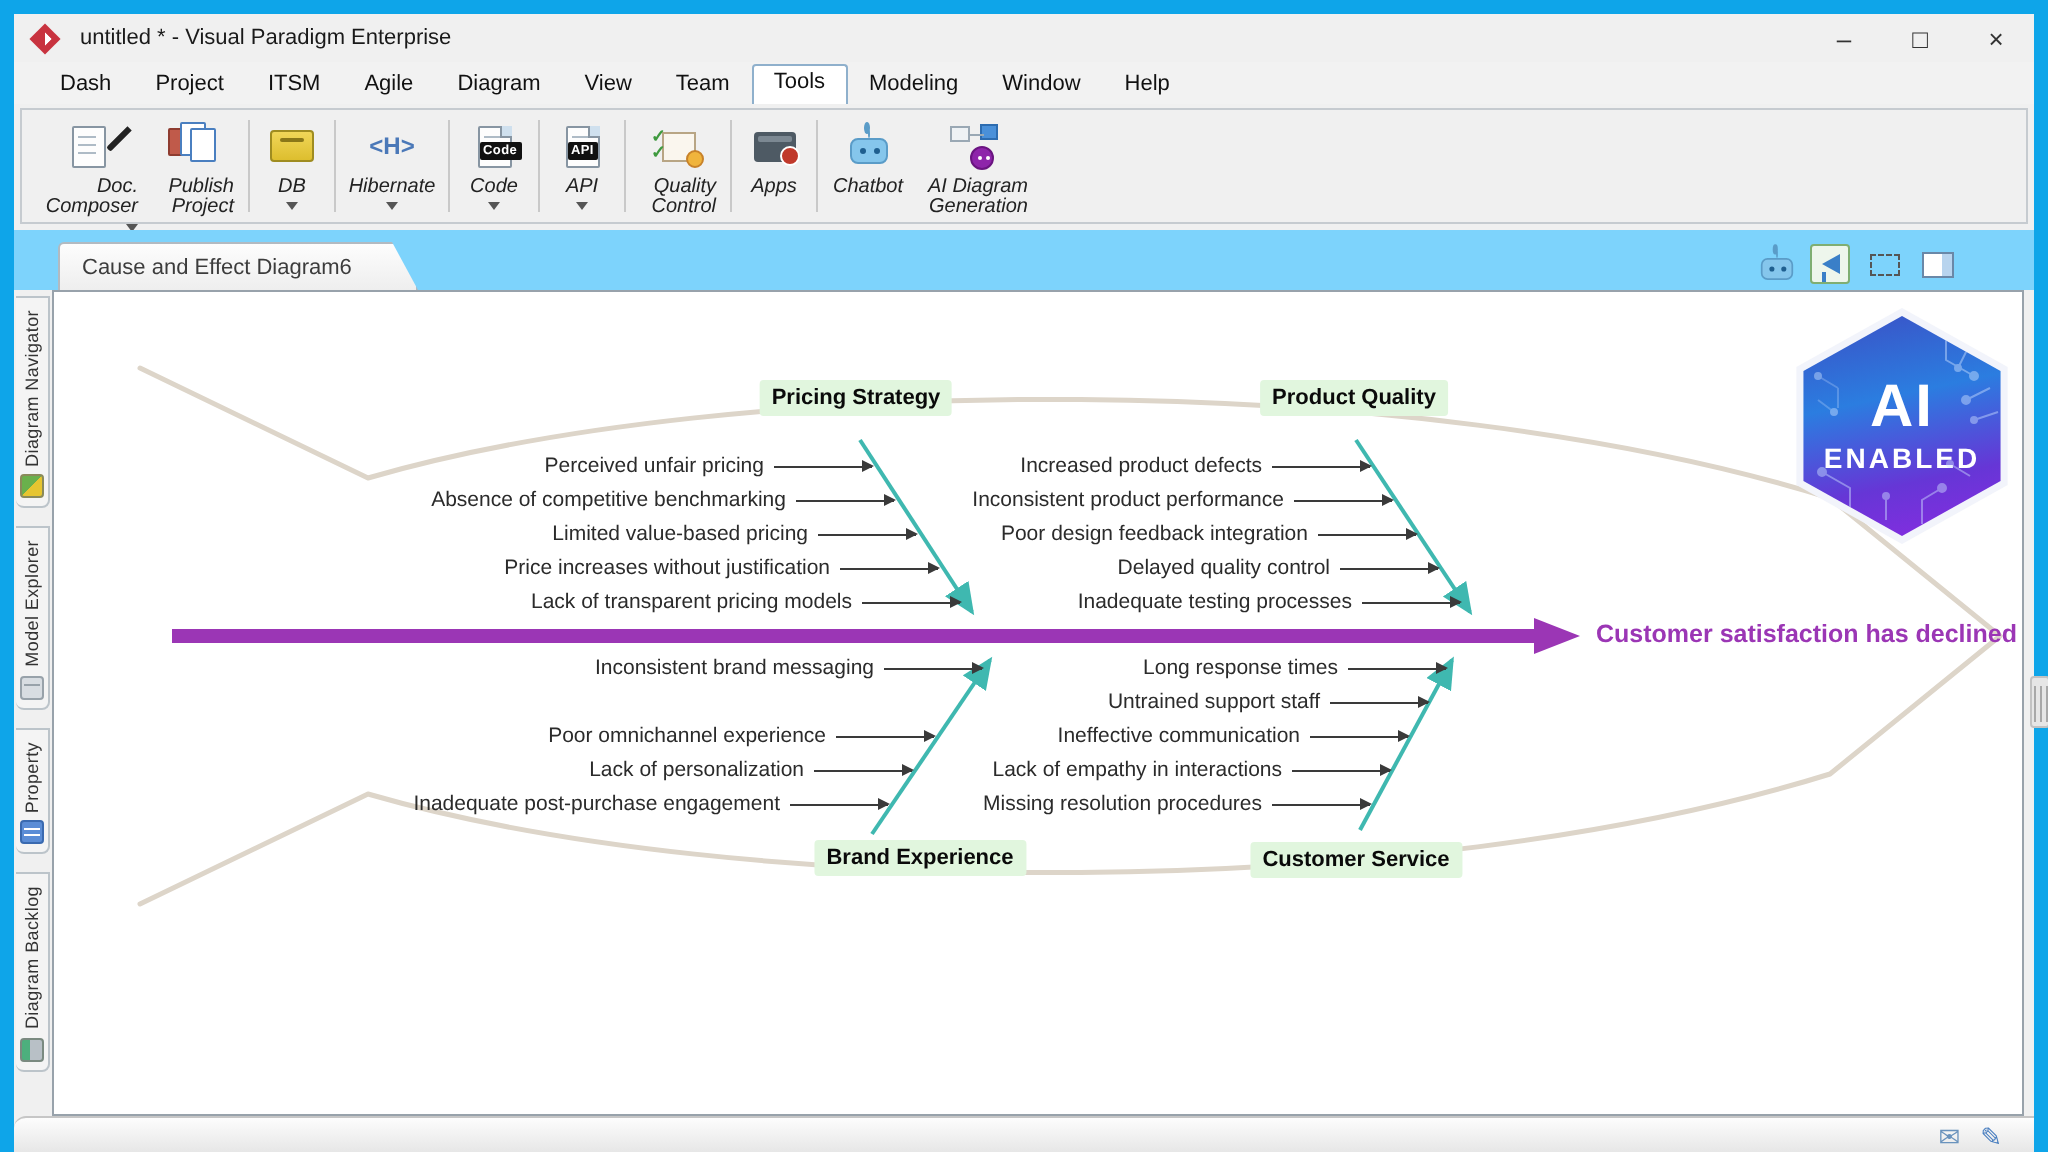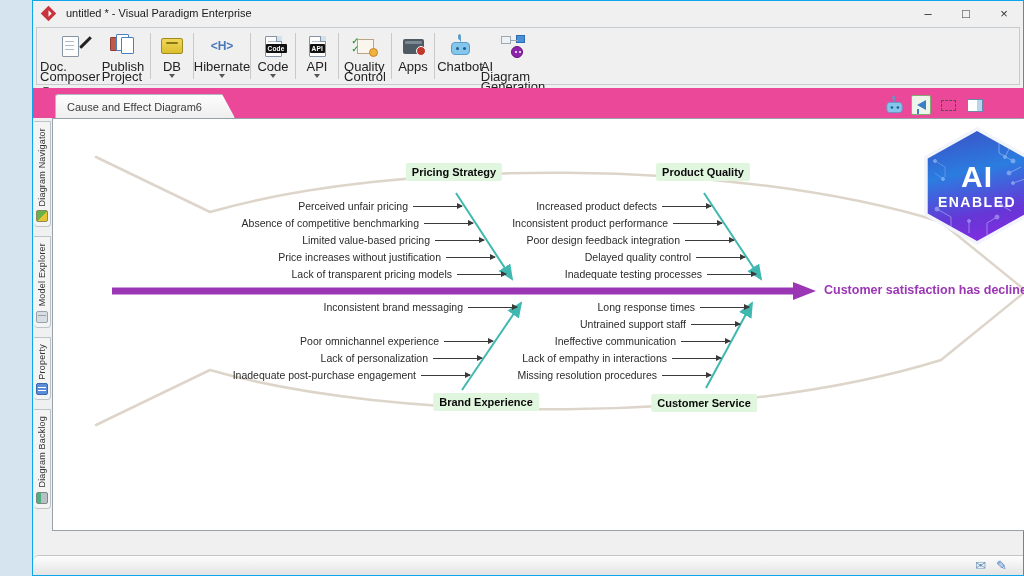--- a/index.html
+++ b/index.html
@@ -1,19 +1,19 @@
 <!DOCTYPE html>
 <html><head>
 <meta charset="utf-8">
 <style>
   * { margin:0; padding:0; box-sizing:border-box; }
   html,body { width:1024px; height:576px; overflow:hidden;
     font-family:"Liberation Sans", sans-serif; background:#d6e4f0; }
   .win { position:absolute; inset:0; background:#f0f0f0;
-    border:1px solid #0ea5e9; display:flex; flex-direction:column;margin-left:32px; }
+    border:7px solid #0ea5e9; display:flex; flex-direction:column; }
 
   
   .titlebar { height:24px; display:flex; align-items:center; padding-left:10px;
     background:#f0f0f0; flex:0 0 auto; }
   .vplogo { width:11px; height:11px; background:#c8333f; transform:rotate(45deg);
     margin-right:12px; position:relative; }
   .vplogo::after { content:''; position:absolute; inset:3px; background:#fff;
     clip-path:polygon(0 0,100% 0,100% 100%); }
   .wtitle { font-size:11px; color:#1a1a1a; }
   .wctrl { margin-left:auto; display:flex; height:100%; }
@@ -29,21 +29,21 @@
 
   
   .toolbar-wrap { height:63px; padding:2px 3px 3px; flex:0 0 auto; }
   .toolbar { height:100%; border:1px solid #c6cbd0; background:#f0f0f0;
     display:flex; align-items:stretch; padding:2px 4px; }
   .tsep { width:1px; background:#c9c9c9; margin:3px 3px; }
   .tbtn { display:flex; flex-direction:column; align-items:center; padding:2px 4px 1px;
     cursor:default; }
   .ticon { height:28px; width:34px; display:flex; align-items:center; justify-content:center;
     position:relative; flex:0 0 auto; }
-  .tlabel { font-size:13px; color:#222; text-align:left; line-height:10px; margin-top:2px; }
+  .tlabel { font-size:10px; color:#222; text-align:right; line-height:10px; margin-top:2px;font-style:italic; }
   .chev { display:inline-block; width:0; height:0; border-left:3px solid transparent;
     border-right:3px solid transparent; border-top:4px solid #555; margin-left:3px; }
   .chev.below { display:block; margin:2px auto 0; }
 
   
   .sheet { width:17px; height:21px; background:#fdfdfd; border:1px solid #8795a2;
     position:relative; border-radius:1px;
     background-image:linear-gradient(#aebbc6 0 0),linear-gradient(#aebbc6 0 0),linear-gradient(#aebbc6 0 0);
     background-repeat:no-repeat; background-size:9px 1px;
     background-position:2px 4px,2px 8px,2px 12px; }
@@ -84,21 +84,21 @@
     border:1px solid #9aa8b4; background:#eef2f5; }
   .aidg .sq2 { position:absolute; right:1px; top:1px; width:9px; height:8px;
     background:#4a90d9; border:1px solid #2d6cb0; }
   .aidg .circ { position:absolute; right:3px; bottom:0px; width:12px; height:12px;
     border-radius:50%; background:#8e24aa; border:1px solid #6a1480; }
   .aidg .circ::before { content:''; position:absolute; left:3px; top:4px; width:2px; height:2px;
     background:#fff; border-radius:50%; box-shadow:4px 0 0 #fff; }
   .aidg .lnk { position:absolute; left:10px; top:6px; width:8px; height:1px; background:#9aa8b4; }
 
   
-  .tabbar { height:30px; background:#ec4899; position:relative; flex:0 0 auto; }
+  .tabbar { height:30px; background:#7dd3fc; position:relative; flex:0 0 auto; }
   .doctab { position:absolute; left:22px; bottom:0; height:24px; width:180px;
     background:linear-gradient(#fdfdfd,#eeeeee); border:1px solid #b2bac1; border-bottom:none;
     clip-path:polygon(0 0, calc(100% - 13px) 0, 100% 100%, 0 100%);
     display:flex; align-items:center; padding-left:11px;
     font-size:11px; color:#3c3c3c; border-radius:3px 0 0 0; }
   .tabicons { position:absolute; right:38px; bottom:3px; display:flex; gap:7px; align-items:center; }
   .ti { width:20px; height:20px; display:flex; align-items:center; justify-content:center; }
   .ti-announce { border:1px solid #7fae72; background:#eef6ec; border-radius:2px; }
   .flagblue { width:0; height:0; border-top:5px solid transparent; border-bottom:5px solid transparent;
     border-right:9px solid #3a7fc8; position:relative; }
@@ -179,20 +179,33 @@
   <div class="titlebar">
     <span class="vplogo"></span>
     <span class="wtitle">untitled * - Visual Paradigm Enterprise</span>
     <div class="wctrl">
       <span>–</span>
       <span>□</span>
       <span>×</span>
     </div>
   </div>
 
+  <div class="menubar">
+    <span class="menu-item">Dash</span>
+    <span class="menu-item">Project</span>
+    <span class="menu-item">ITSM</span>
+    <span class="menu-item">Agile</span>
+    <span class="menu-item">Diagram</span>
+    <span class="menu-item">View</span>
+    <span class="menu-item">Team</span>
+    <span class="menu-item active">Tools</span>
+    <span class="menu-item">Modeling</span>
+    <span class="menu-item">Window</span>
+    <span class="menu-item">Help</span>
+  </div>
 
   <div class="toolbar-wrap">
     <div class="toolbar">
 
       <div class="tbtn" style="width:58px">
         <div class="ticon">
           <div class="sheet"></div>
             <div class="pencil"></div>
         </div>
         <div class="tlabel"><span>Doc. Composer</span><span class="chev"></span></div>

